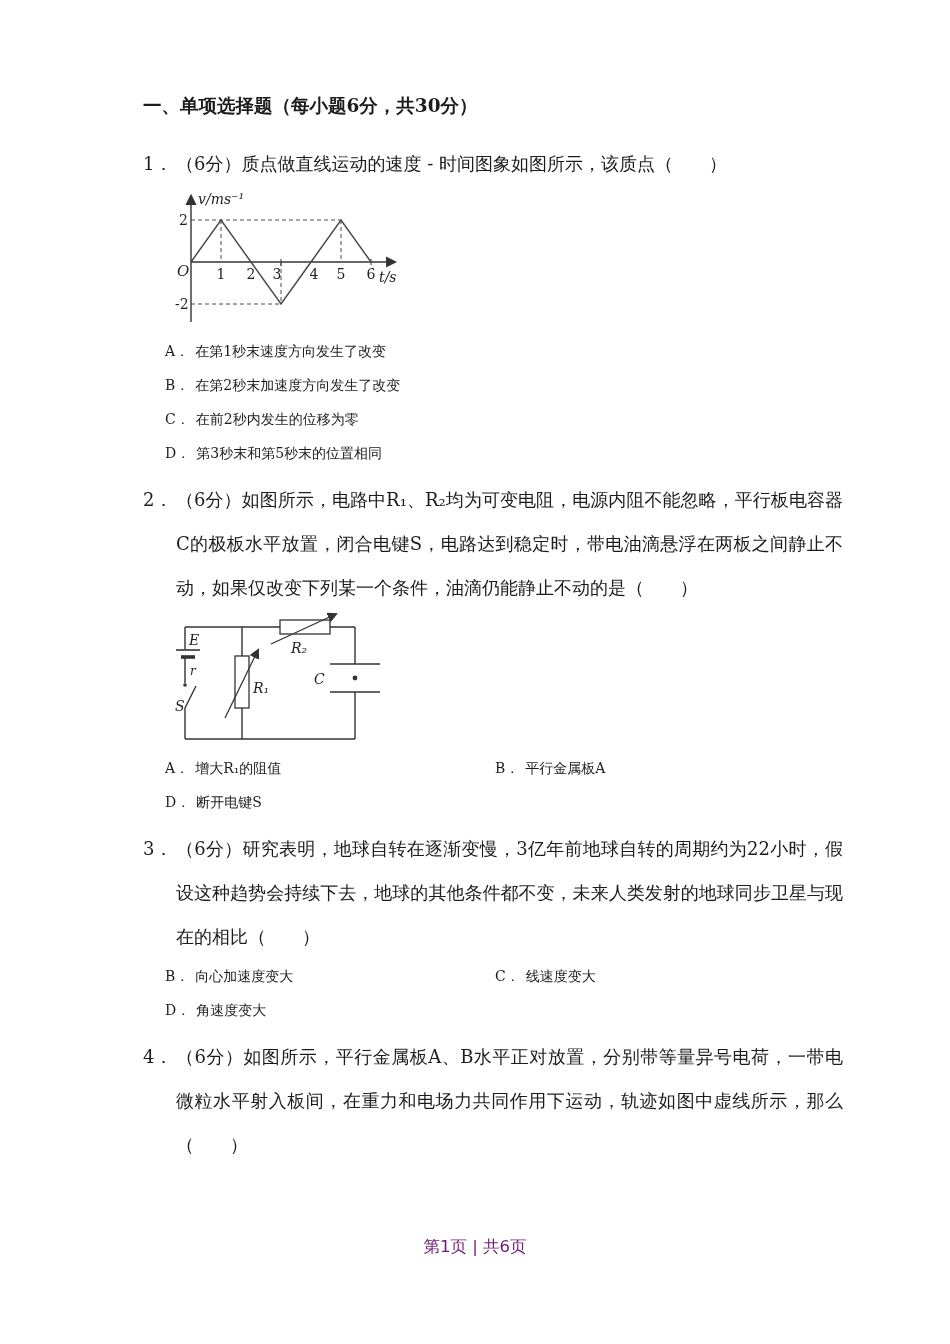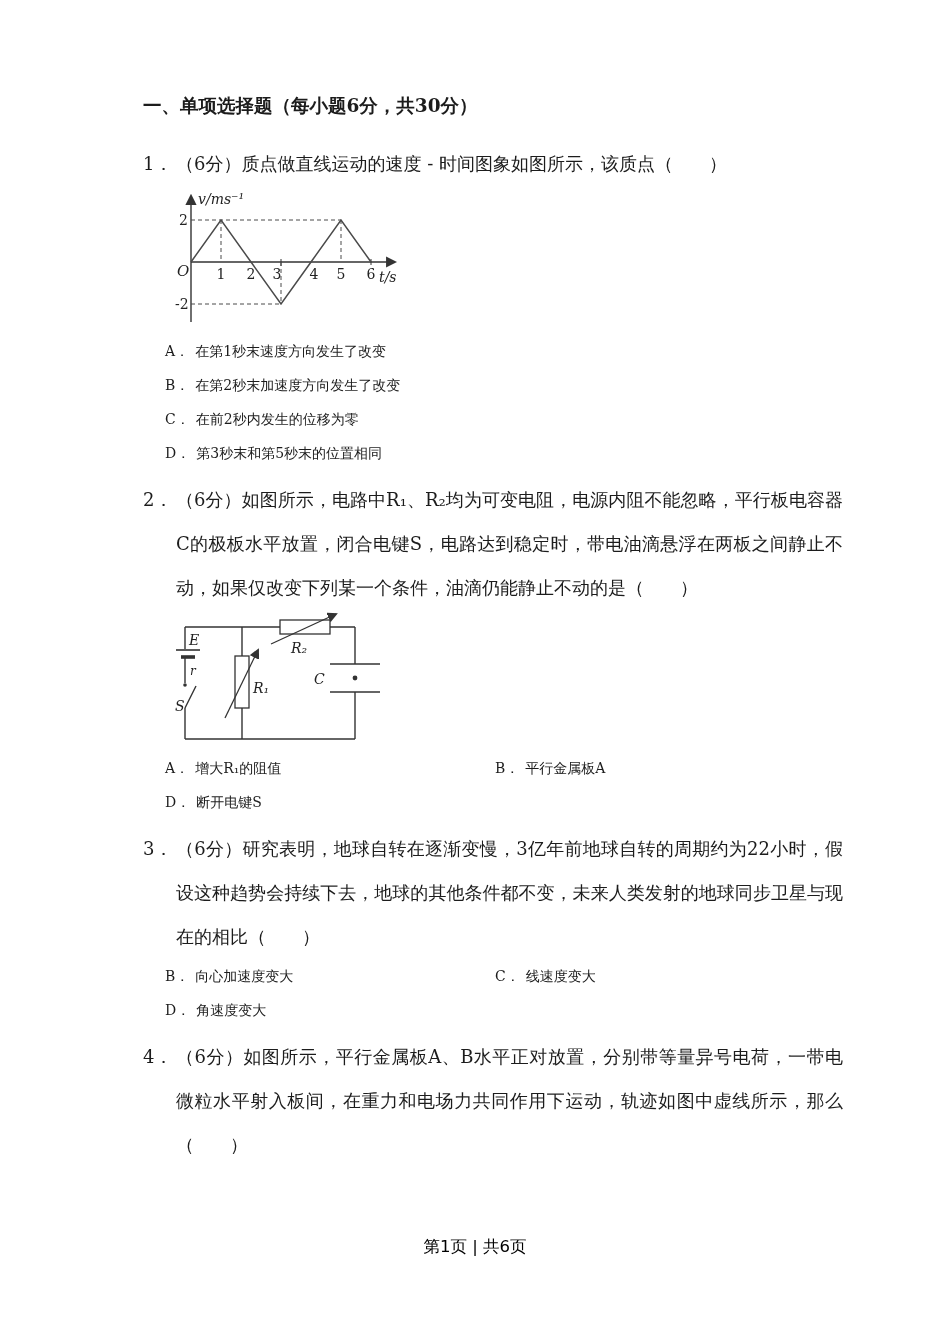--- a/index.html
+++ b/index.html
@@ -23,21 +23,21 @@
   }
   .q-num { position:absolute; left:0; top:0; }
   .figure { margin:2px 0 4px 32px;text-align:center; }
   .options { margin:0 0 8px 22px; font-size:14px; }
   .option { line-height:34px; white-space:nowrap; }
   .options-2col { display:grid; grid-template-columns:330px 1fr; }
   .opt-label { margin-right:6px; }
   .footer {
     position:absolute; left:0; top:1236px; width:950px; text-align:center;
     font-family:"DejaVu Sans","Liberation Sans",sans-serif;
-    font-size:16.5px; color:#000000;
+    font-size:16.5px; color:#701a75;
   }
   svg { display:block; }
   svg text {
     font-family:"DejaVu Serif","Liberation Serif",serif;
     fill:#222;
   }
   .axis-label { font-style:italic; font-size:14px; }
   .tick-label { font-size:14px; }
   .comp-label { font-style:italic; font-size:14px; }
 </style>

